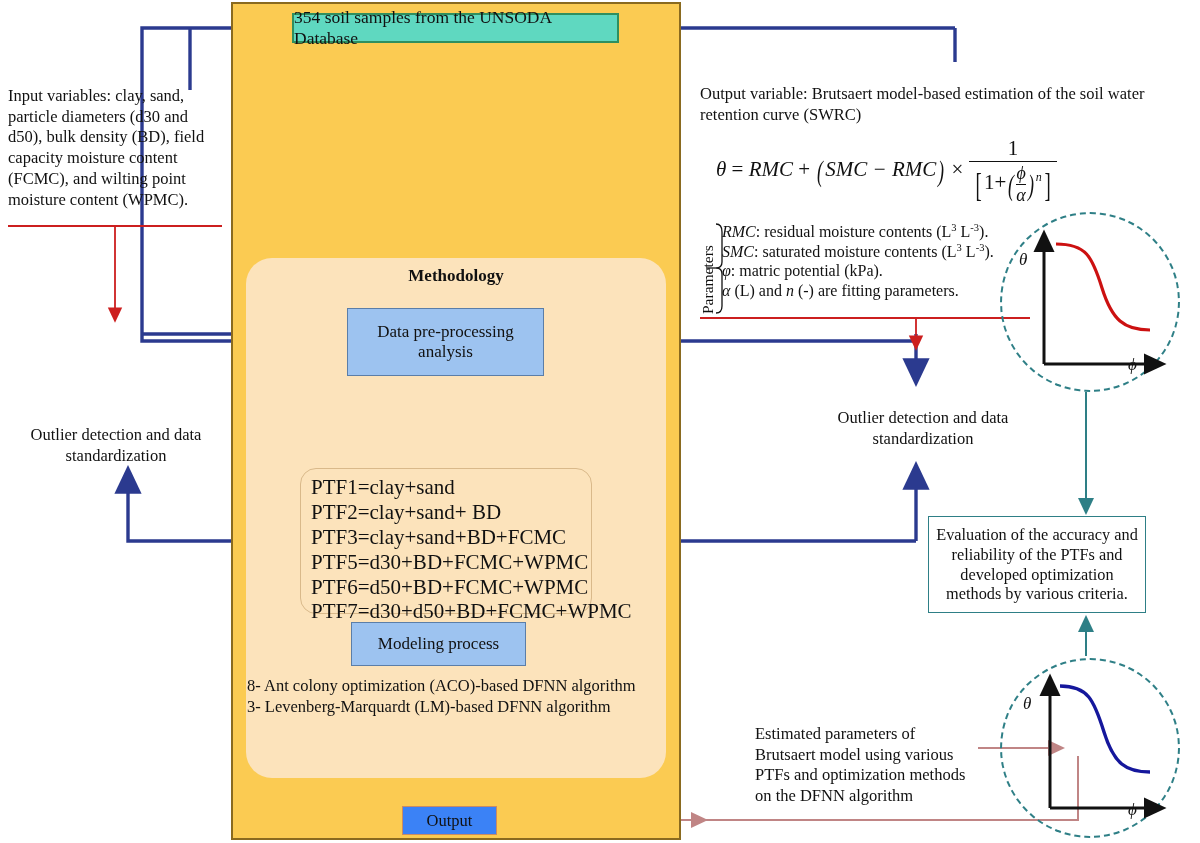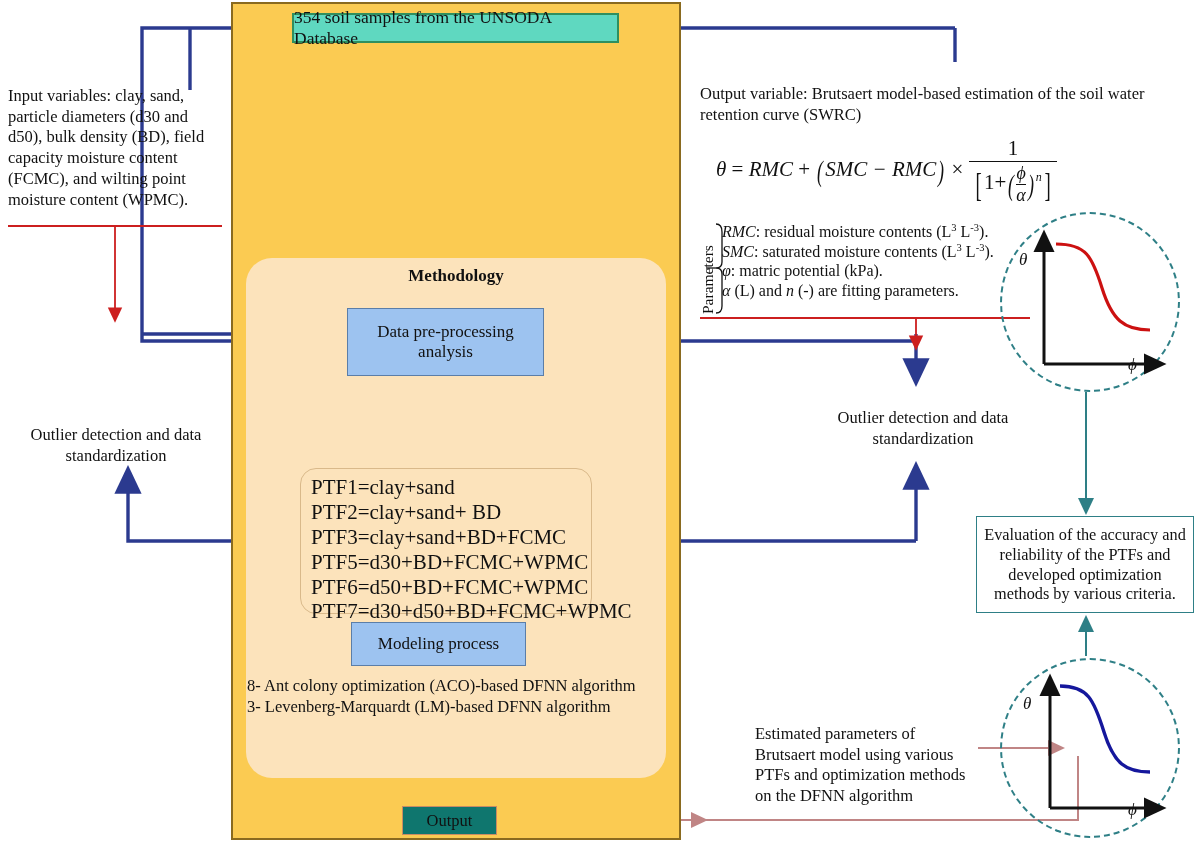--- a/index.html
+++ b/index.html
@@ -29,31 +29,31 @@
     border:1px solid #d9b98a;border-radius:16px;box-sizing:border-box;
     padding:6px 0 0 10px;font-size:21px;line-height:1.185;}
 
   .method-title{position:absolute;left:246px;top:266px;width:420px;text-align:center;
     font-weight:bold;font-size:17px;}
 
   .algo-list{position:absolute;left:247px;top:676px;width:430px;font-size:16.5px;
     line-height:1.25;}
 
   .output-box{position:absolute;left:402px;top:806px;width:95px;height:29px;
-    background:#0f766e;border:1.2px solid #c98b63;box-sizing:border-box;
+    background:#3b82f6;border:1.2px solid #c98b63;box-sizing:border-box;
     display:flex;align-items:center;justify-content:center;font-size:16.5px;}
 
   .txt{position:absolute;font-size:16.5px;line-height:1.255;}
   #left-input{left:8px;top:86px;width:218px;}
   #left-outlier{left:8px;top:425px;width:216px;text-align:center;}
   #right-output{left:700px;top:84px;width:470px;}
   #right-outlier{left:812px;top:408px;width:222px;text-align:center;}
   #right-estimated{left:755px;top:724px;width:215px;}
 
-  .eval-box{position:absolute;left:976px;top:516px;width:218px;height:97px;
+  .eval-box{position:absolute;left:928px;top:516px;width:218px;height:97px;
     background:#ffffff;border:1.6px solid #2e7f86;box-sizing:border-box;
     display:flex;align-items:center;justify-content:center;text-align:center;
     font-size:16.3px;line-height:1.2;padding:16px 4px;}
 
   
   .eq{position:absolute;left:716px;top:136px;font-size:21px;font-style:italic;
       font-family:"Liberation Serif","DejaVu Serif",serif;white-space:nowrap;}
   .eq .up{font-style:normal;}
   .frac{display:inline-block;vertical-align:middle;text-align:center;}
   .frac .num{display:block;padding:0 6px;font-style:normal;}

